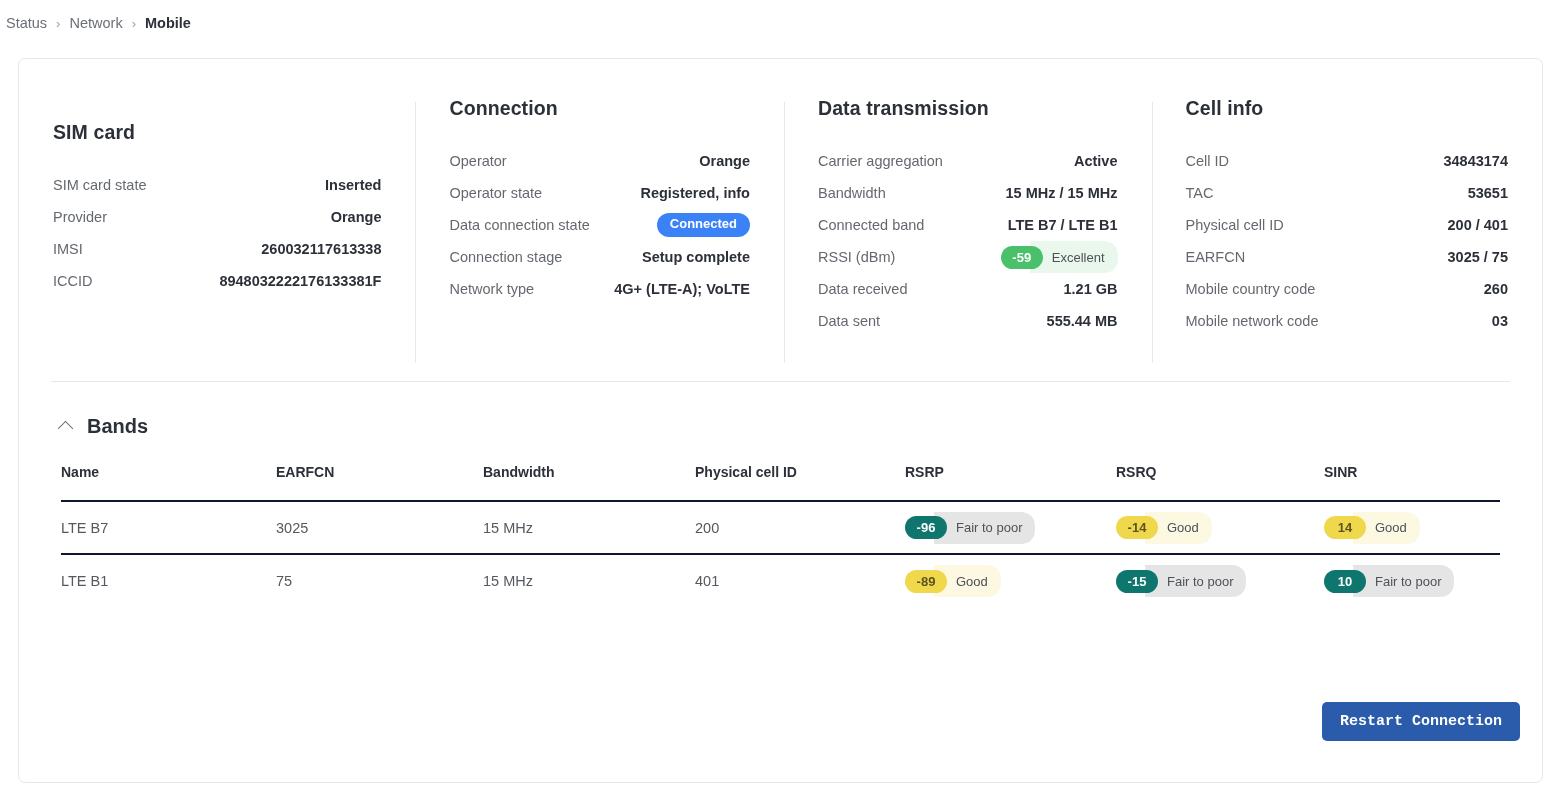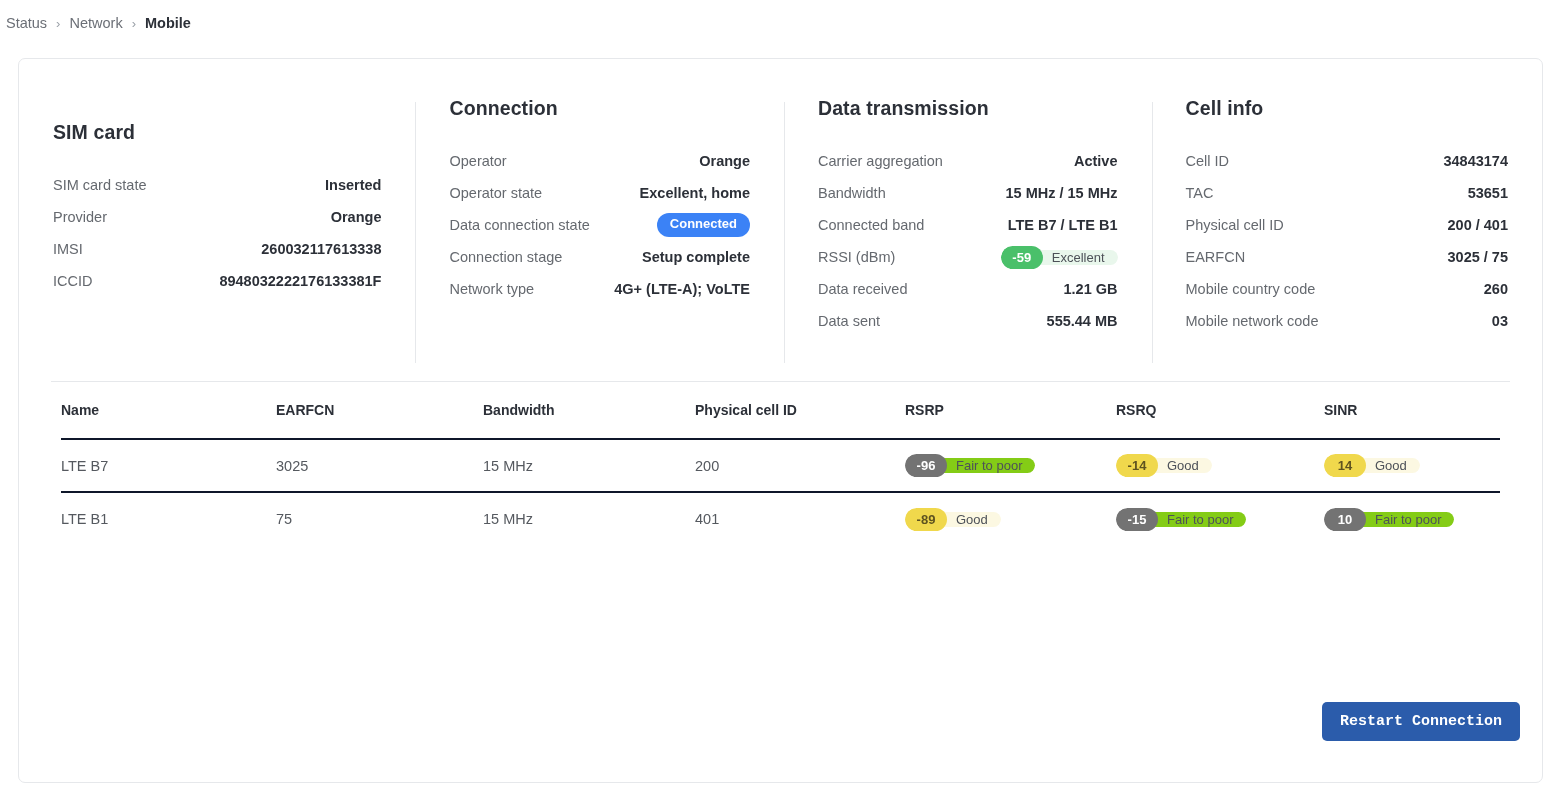--- a/index.html
+++ b/index.html
@@ -118,34 +118,34 @@
     min-width: 42px;
     height: 23px;
     padding: 0 9px;
     position: relative;
     z-index: 2;
   }
   .metric .txt {
     font-size: 13px;
     color: #4d5158;
     padding: 0 13px 0 11px;
-    height: 15px;
+    height: 32px;
     display: inline-flex;
     align-items: center;
     margin-left: -13px;
     padding-left: 22px;
     border-top-right-radius: 13px;
     border-bottom-right-radius: 13px;
   }
   .m-green  .chip { background: #4ac06a; }
   .m-green  .txt  { background: #e9f7ec; }
   .m-yellow .chip { background: #f0d84c; color: #5e5320; }
   .m-yellow .txt  { background: #fcf8e2; }
-  .m-orange .chip { background: #737373; }
-  .m-orange .txt  { background: #84cc16; }
+  .m-orange .chip { background: #0f766e; }
+  .m-orange .txt  { background: #e5e5e5; }
 
   
   .hr {
     height: 1px;
     background: #e6e8eb;
     margin: 0 32px;
   }
   .bands-head {
     display: flex;
     align-items: center;
@@ -261,21 +261,21 @@
     </div>
 
     <div class="col col-conn">
       <div class="col-title">Connection</div>
       <div class="kv">
         <span class="k">Operator</span>
         <span class="v">Orange</span>
       </div>
       <div class="kv">
         <span class="k">Operator state</span>
-        <span class="v">Excellent, home</span>
+        <span class="v">Registered, info</span>
       </div>
       <div class="kv">
         <span class="k">Data connection state</span>
         <span class="pill-solid">Connected</span>
       </div>
       <div class="kv">
         <span class="k">Connection stage</span>
         <span class="v">Setup complete</span>
       </div>
       <div class="kv">
@@ -339,20 +339,24 @@
       </div>
       <div class="kv">
         <span class="k">Mobile network code</span>
         <span class="v">03</span>
       </div>
     </div>
   </div>
 
   <div class="hr"></div>
 
+  <div class="bands-head">
+    <span class="chevron"></span>
+    <span class="bands-title">Bands</span>
+  </div>
 
   <table class="bands">
     <thead>
       <tr>
         <th class="c-name">Name</th>
         <th class="c-earf">EARFCN</th>
         <th class="c-bw">Bandwidth</th>
         <th class="c-pci">Physical cell ID</th>
         <th class="c-rsrp">RSRP</th>
         <th class="c-rsrq">RSRQ</th>

